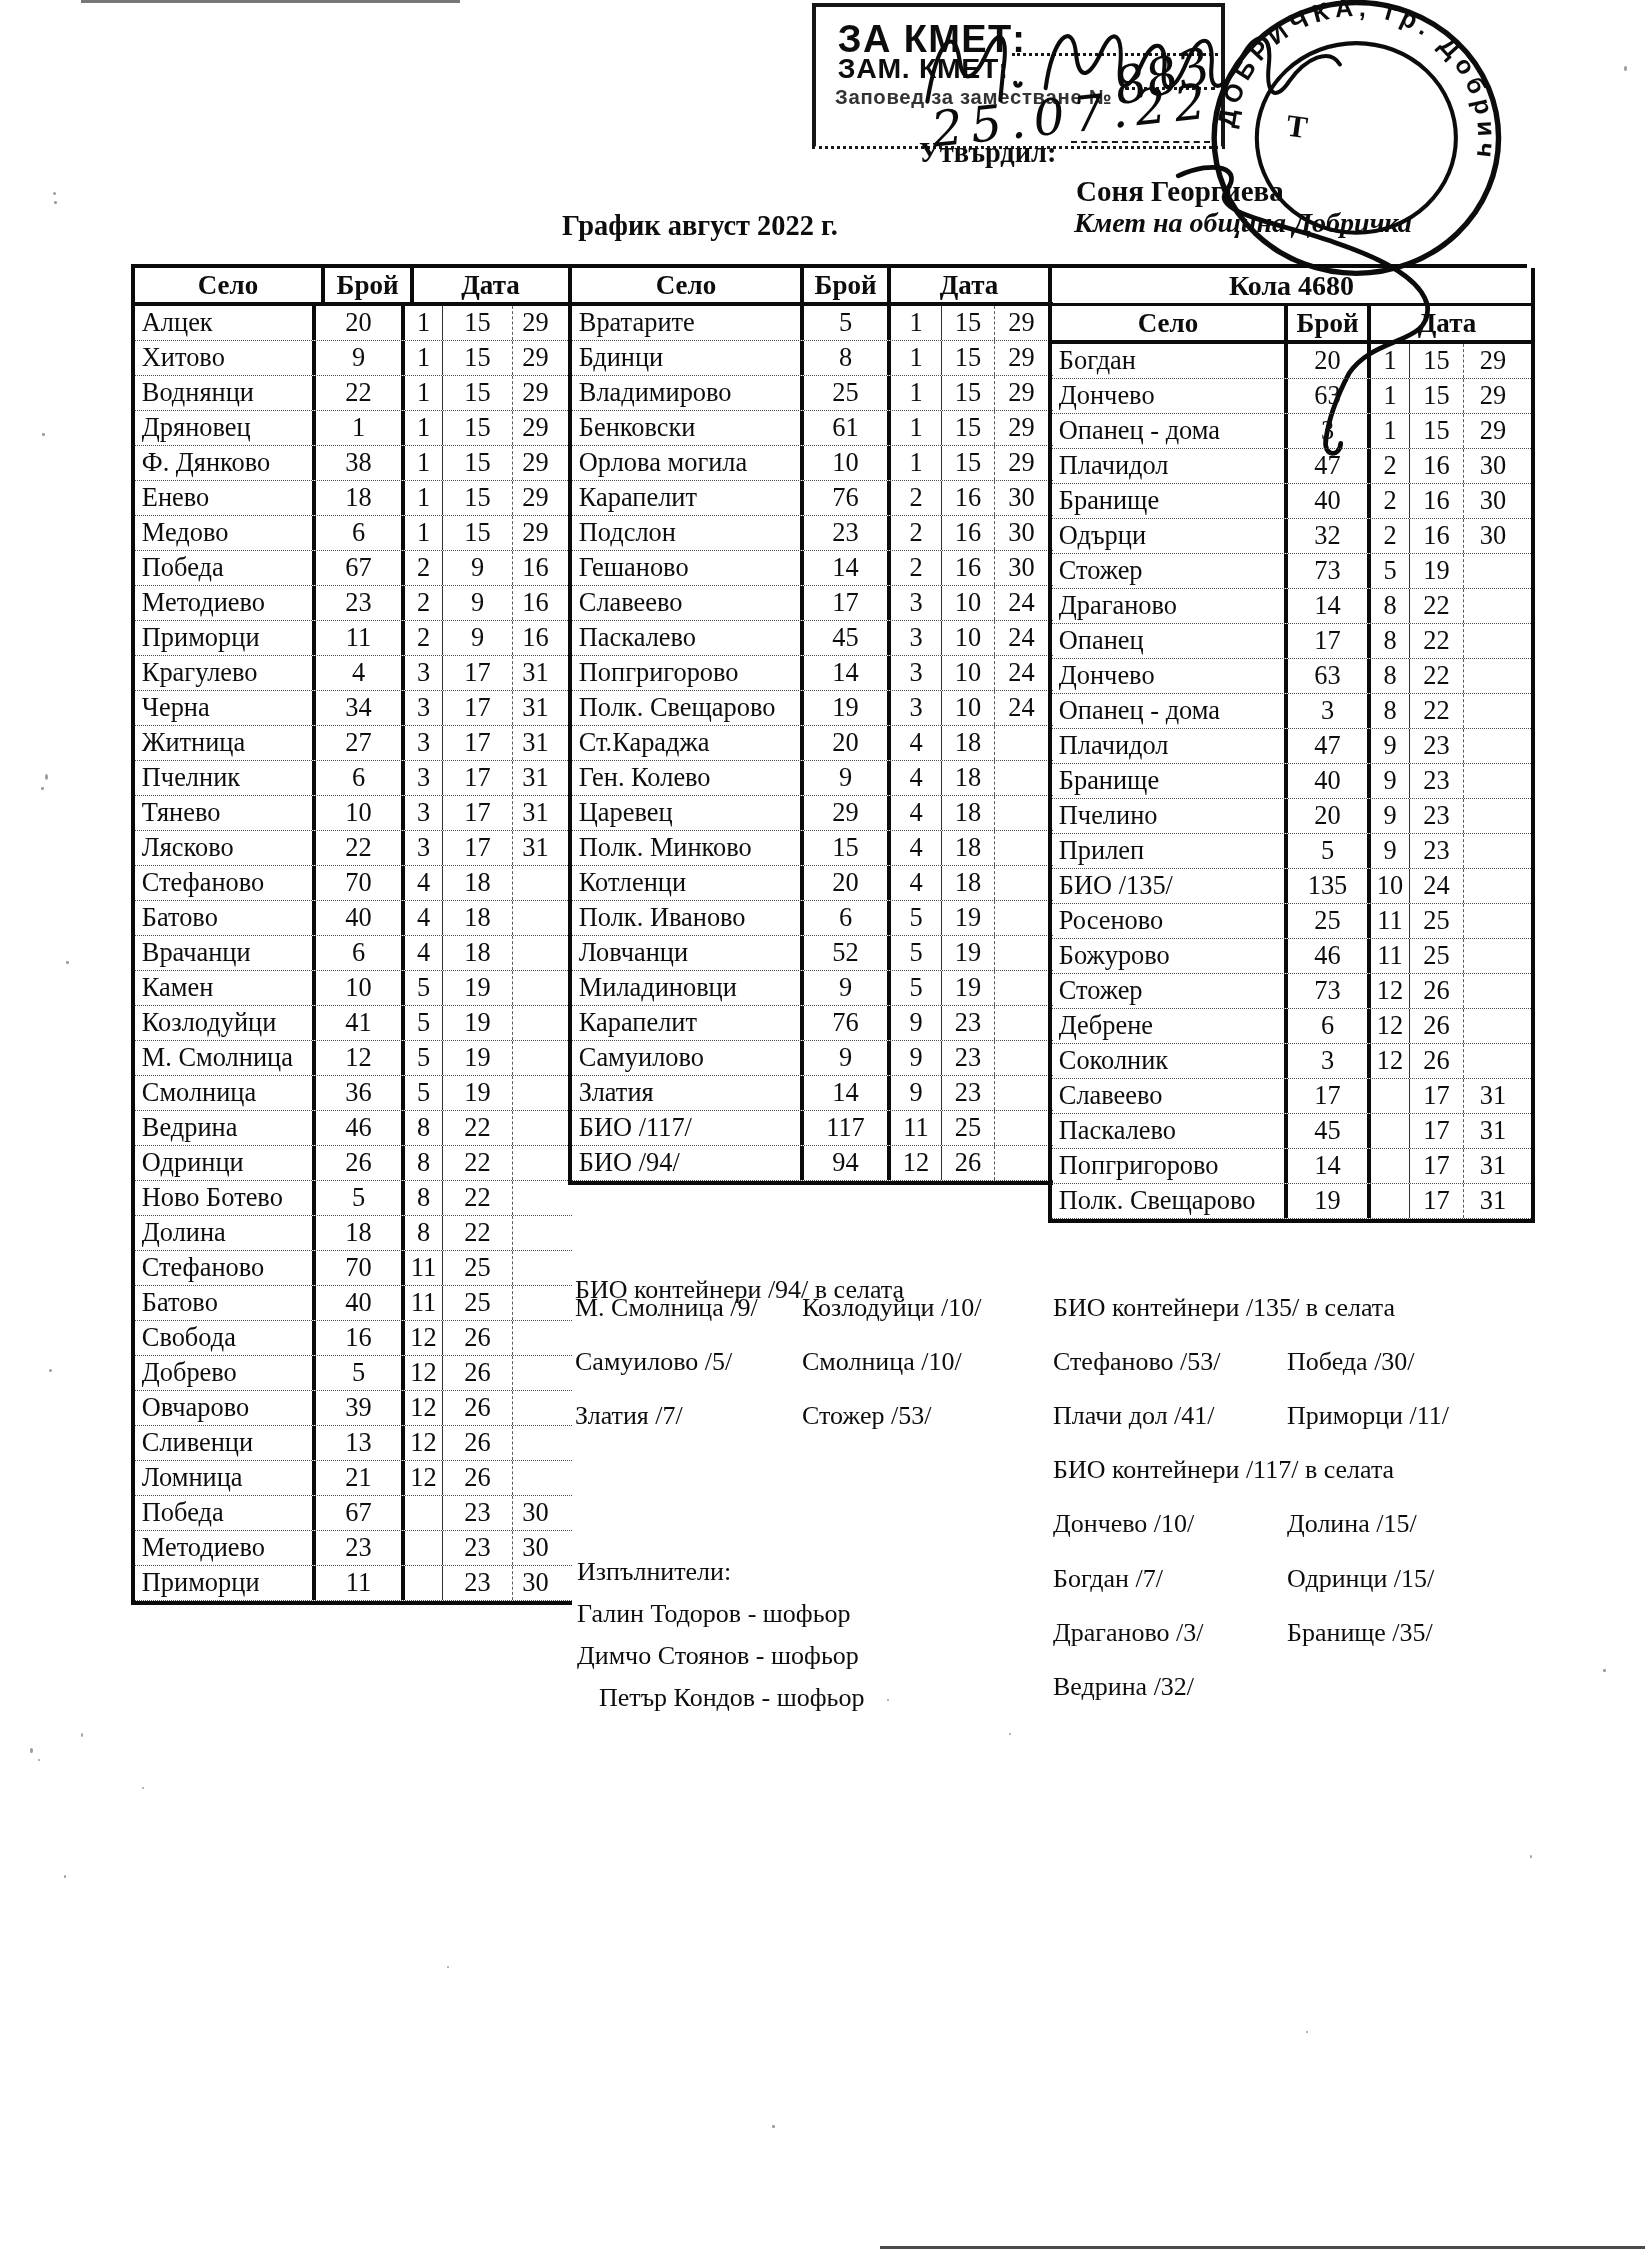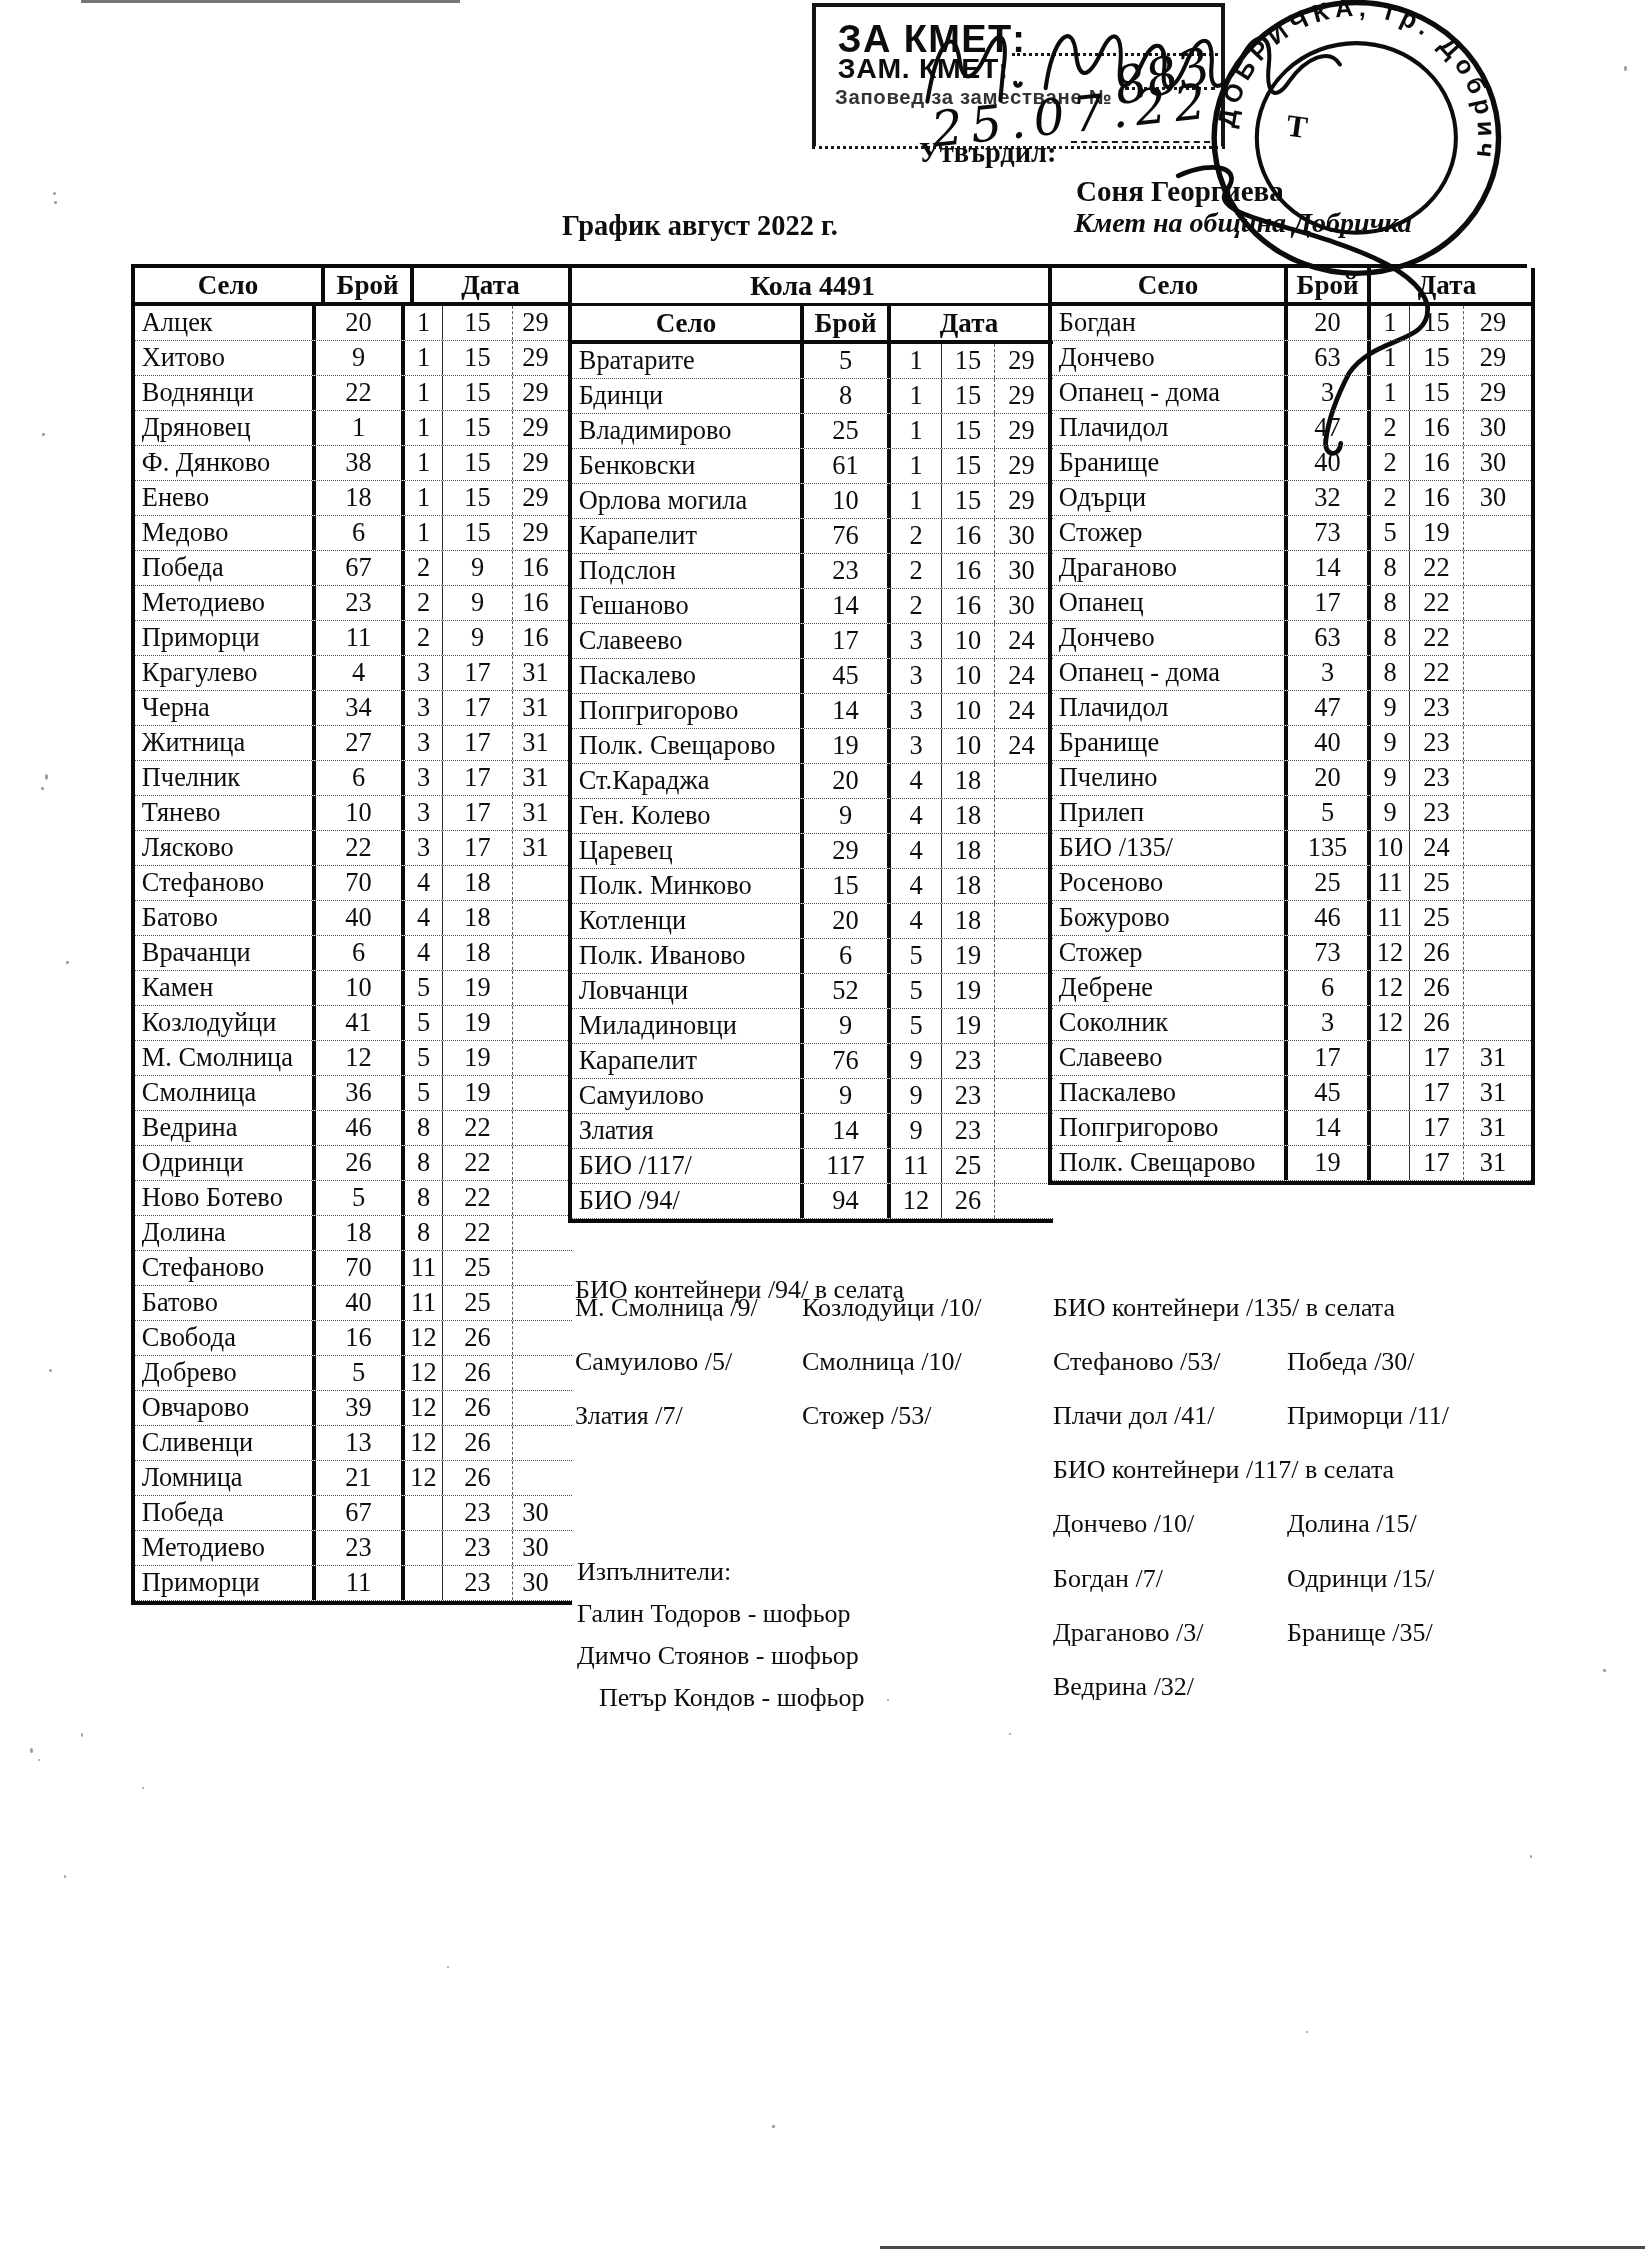--- a/index.html
+++ b/index.html
@@ -368,21 +368,20 @@
             <div class="tcell c0">Приморци</div>
             <div class="tcell c1">11</div>
             <div class="tcell c2"></div>
             <div class="tcell c3">23</div>
             <div class="tcell c4">30</div>
           </div>
         </div>
     </div>
 
     <div class="car-table t1">
-      <div class="h1row">Кола 4491</div>
       <div class="h2row">
         <div class="h2cell w0 hb">Село</div>
         <div class="h2cell w1 hb">Брой</div>
         <div class="h2cell w2">Дата</div>
       </div>
       <div class="tbody">
           <div class="trow">
             <div class="tcell c0">Вратарите</div>
             <div class="tcell c1">5</div>
             <div class="tcell c2">1</div>
@@ -554,20 +553,21 @@
             <div class="tcell c0">БИО /94/</div>
             <div class="tcell c1">94</div>
             <div class="tcell c2">12</div>
             <div class="tcell c3">26</div>
             <div class="tcell c4"></div>
           </div>
         </div>
     </div>
 
     <div class="car-table t2">
+      <div class="h1row">Кола 4680</div>
       <div class="h2row">
         <div class="h2cell w0 hb">Село</div>
         <div class="h2cell w1 hb">Брой</div>
         <div class="h2cell w2">Дата</div>
       </div>
       <div class="tbody">
           <div class="trow">
             <div class="tcell c0">Богдан</div>
             <div class="tcell c1">20</div>
             <div class="tcell c2">1</div>

